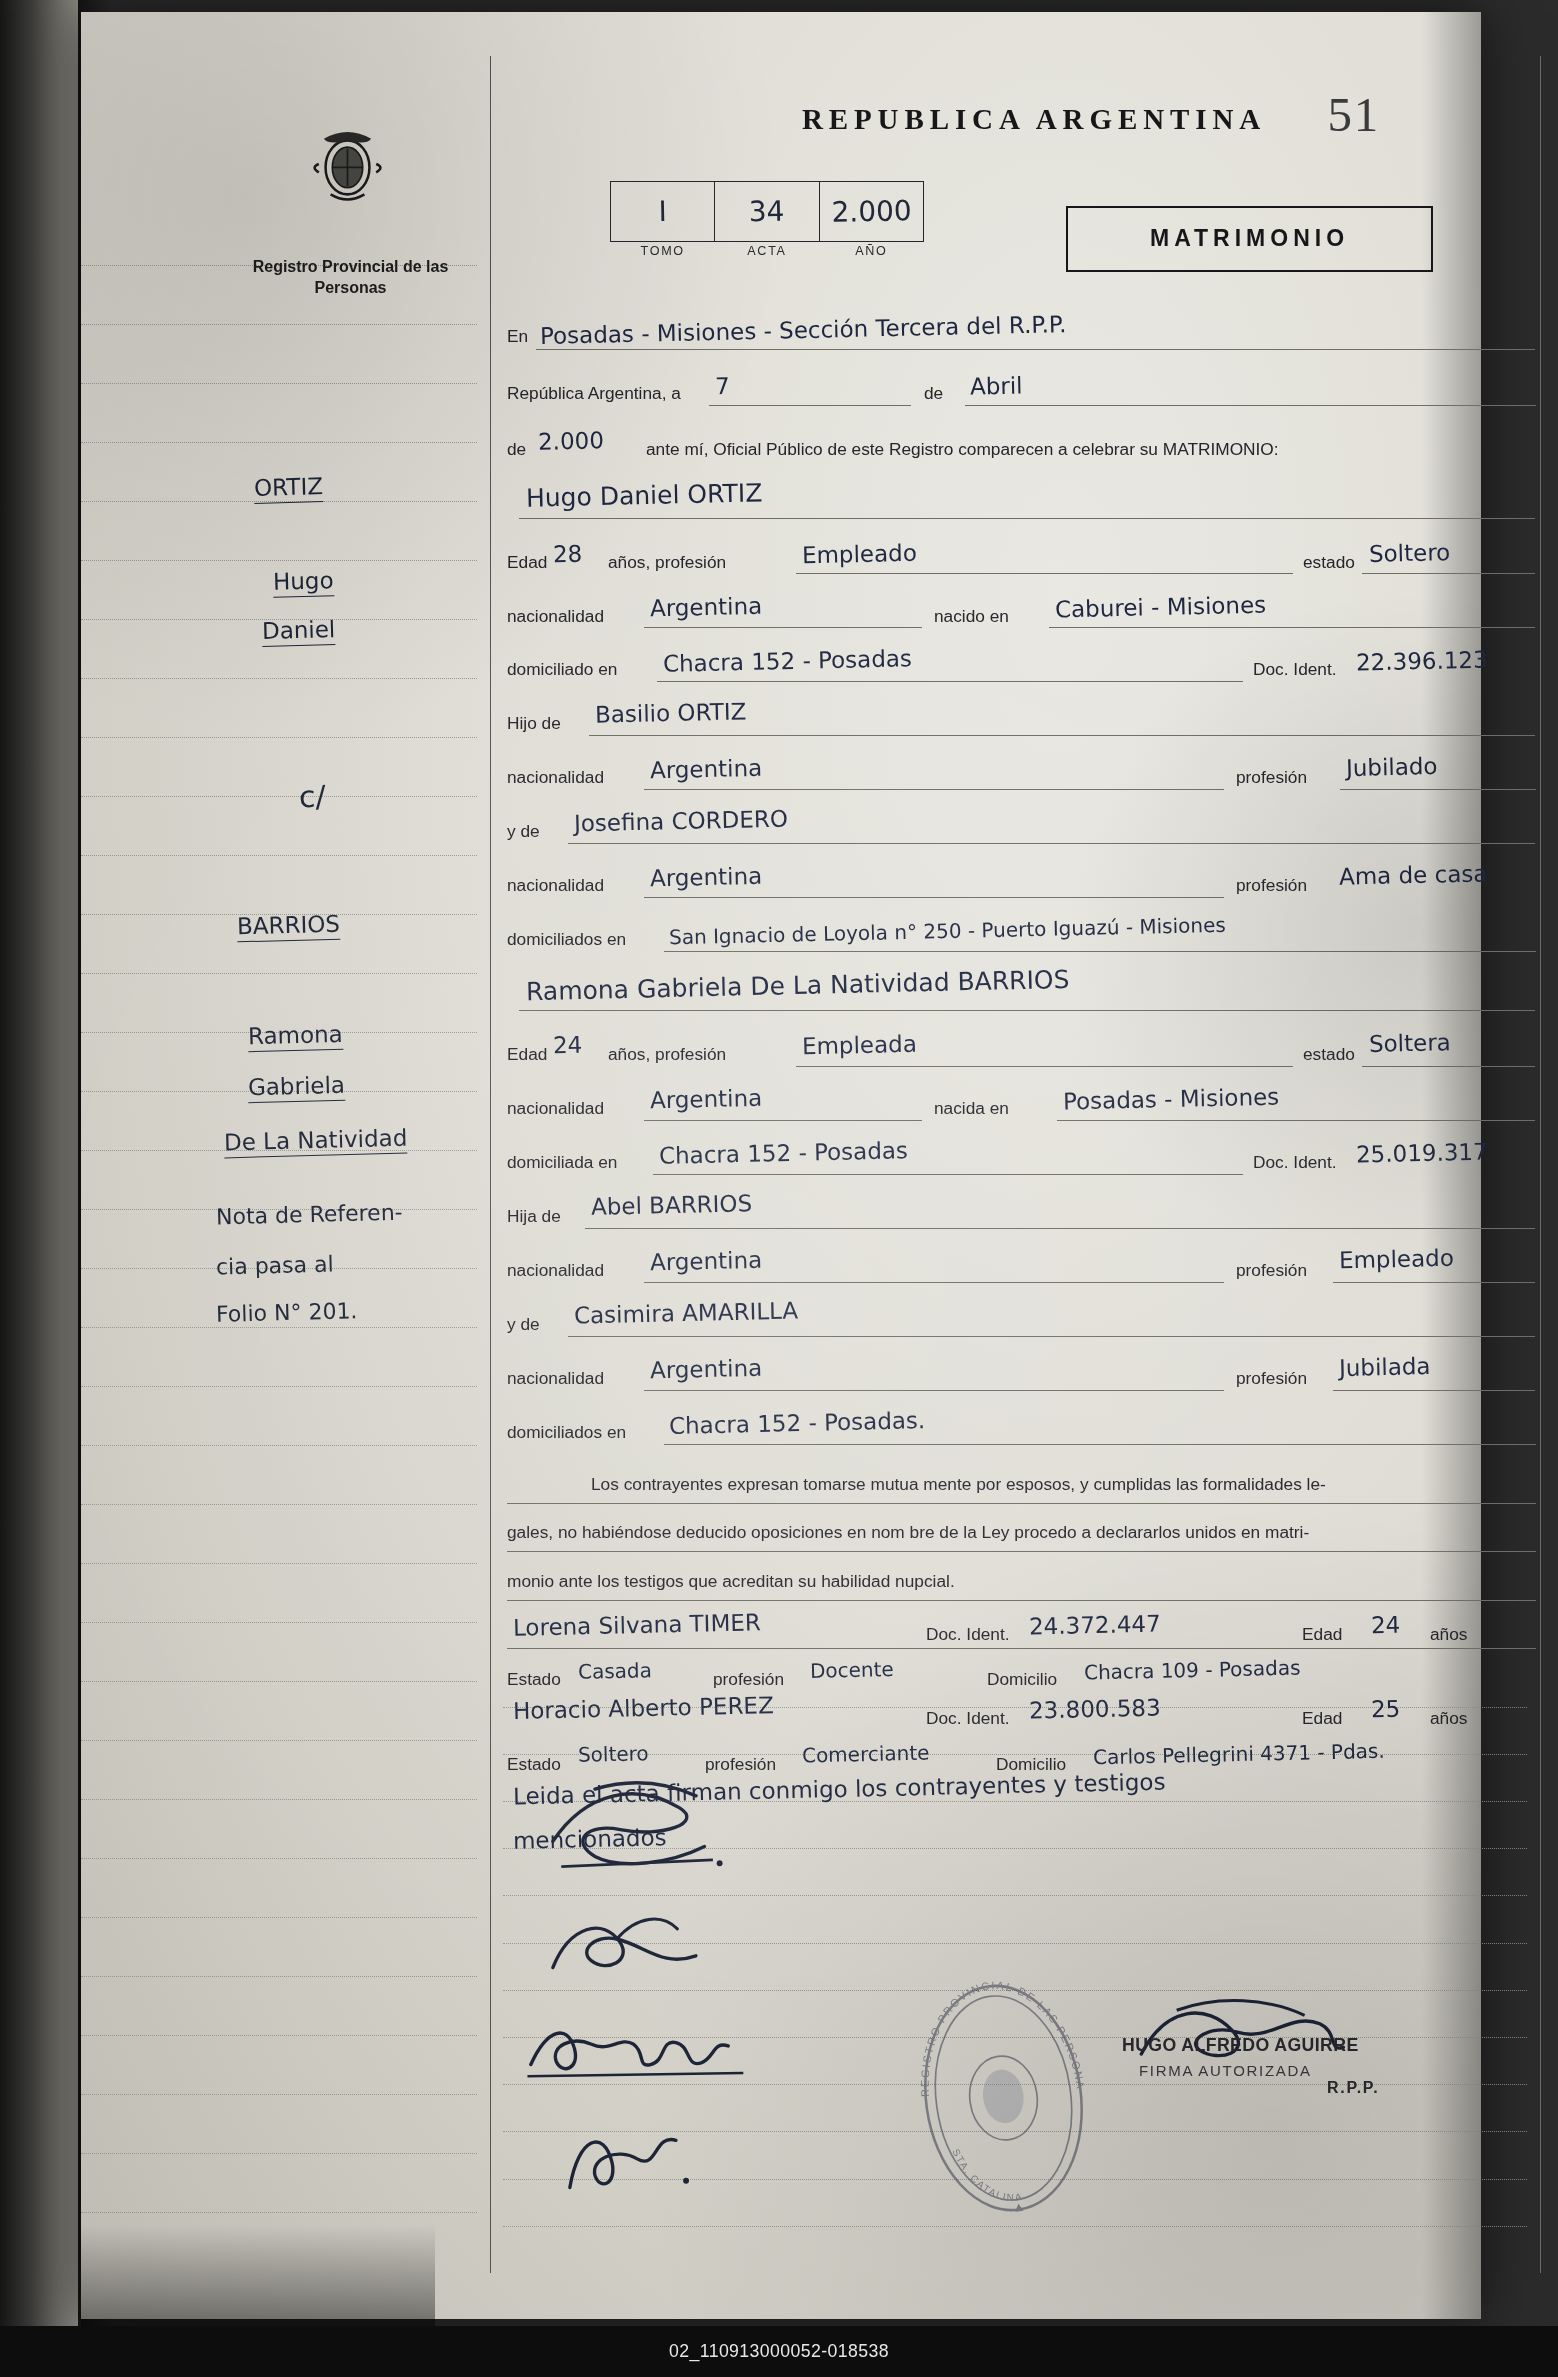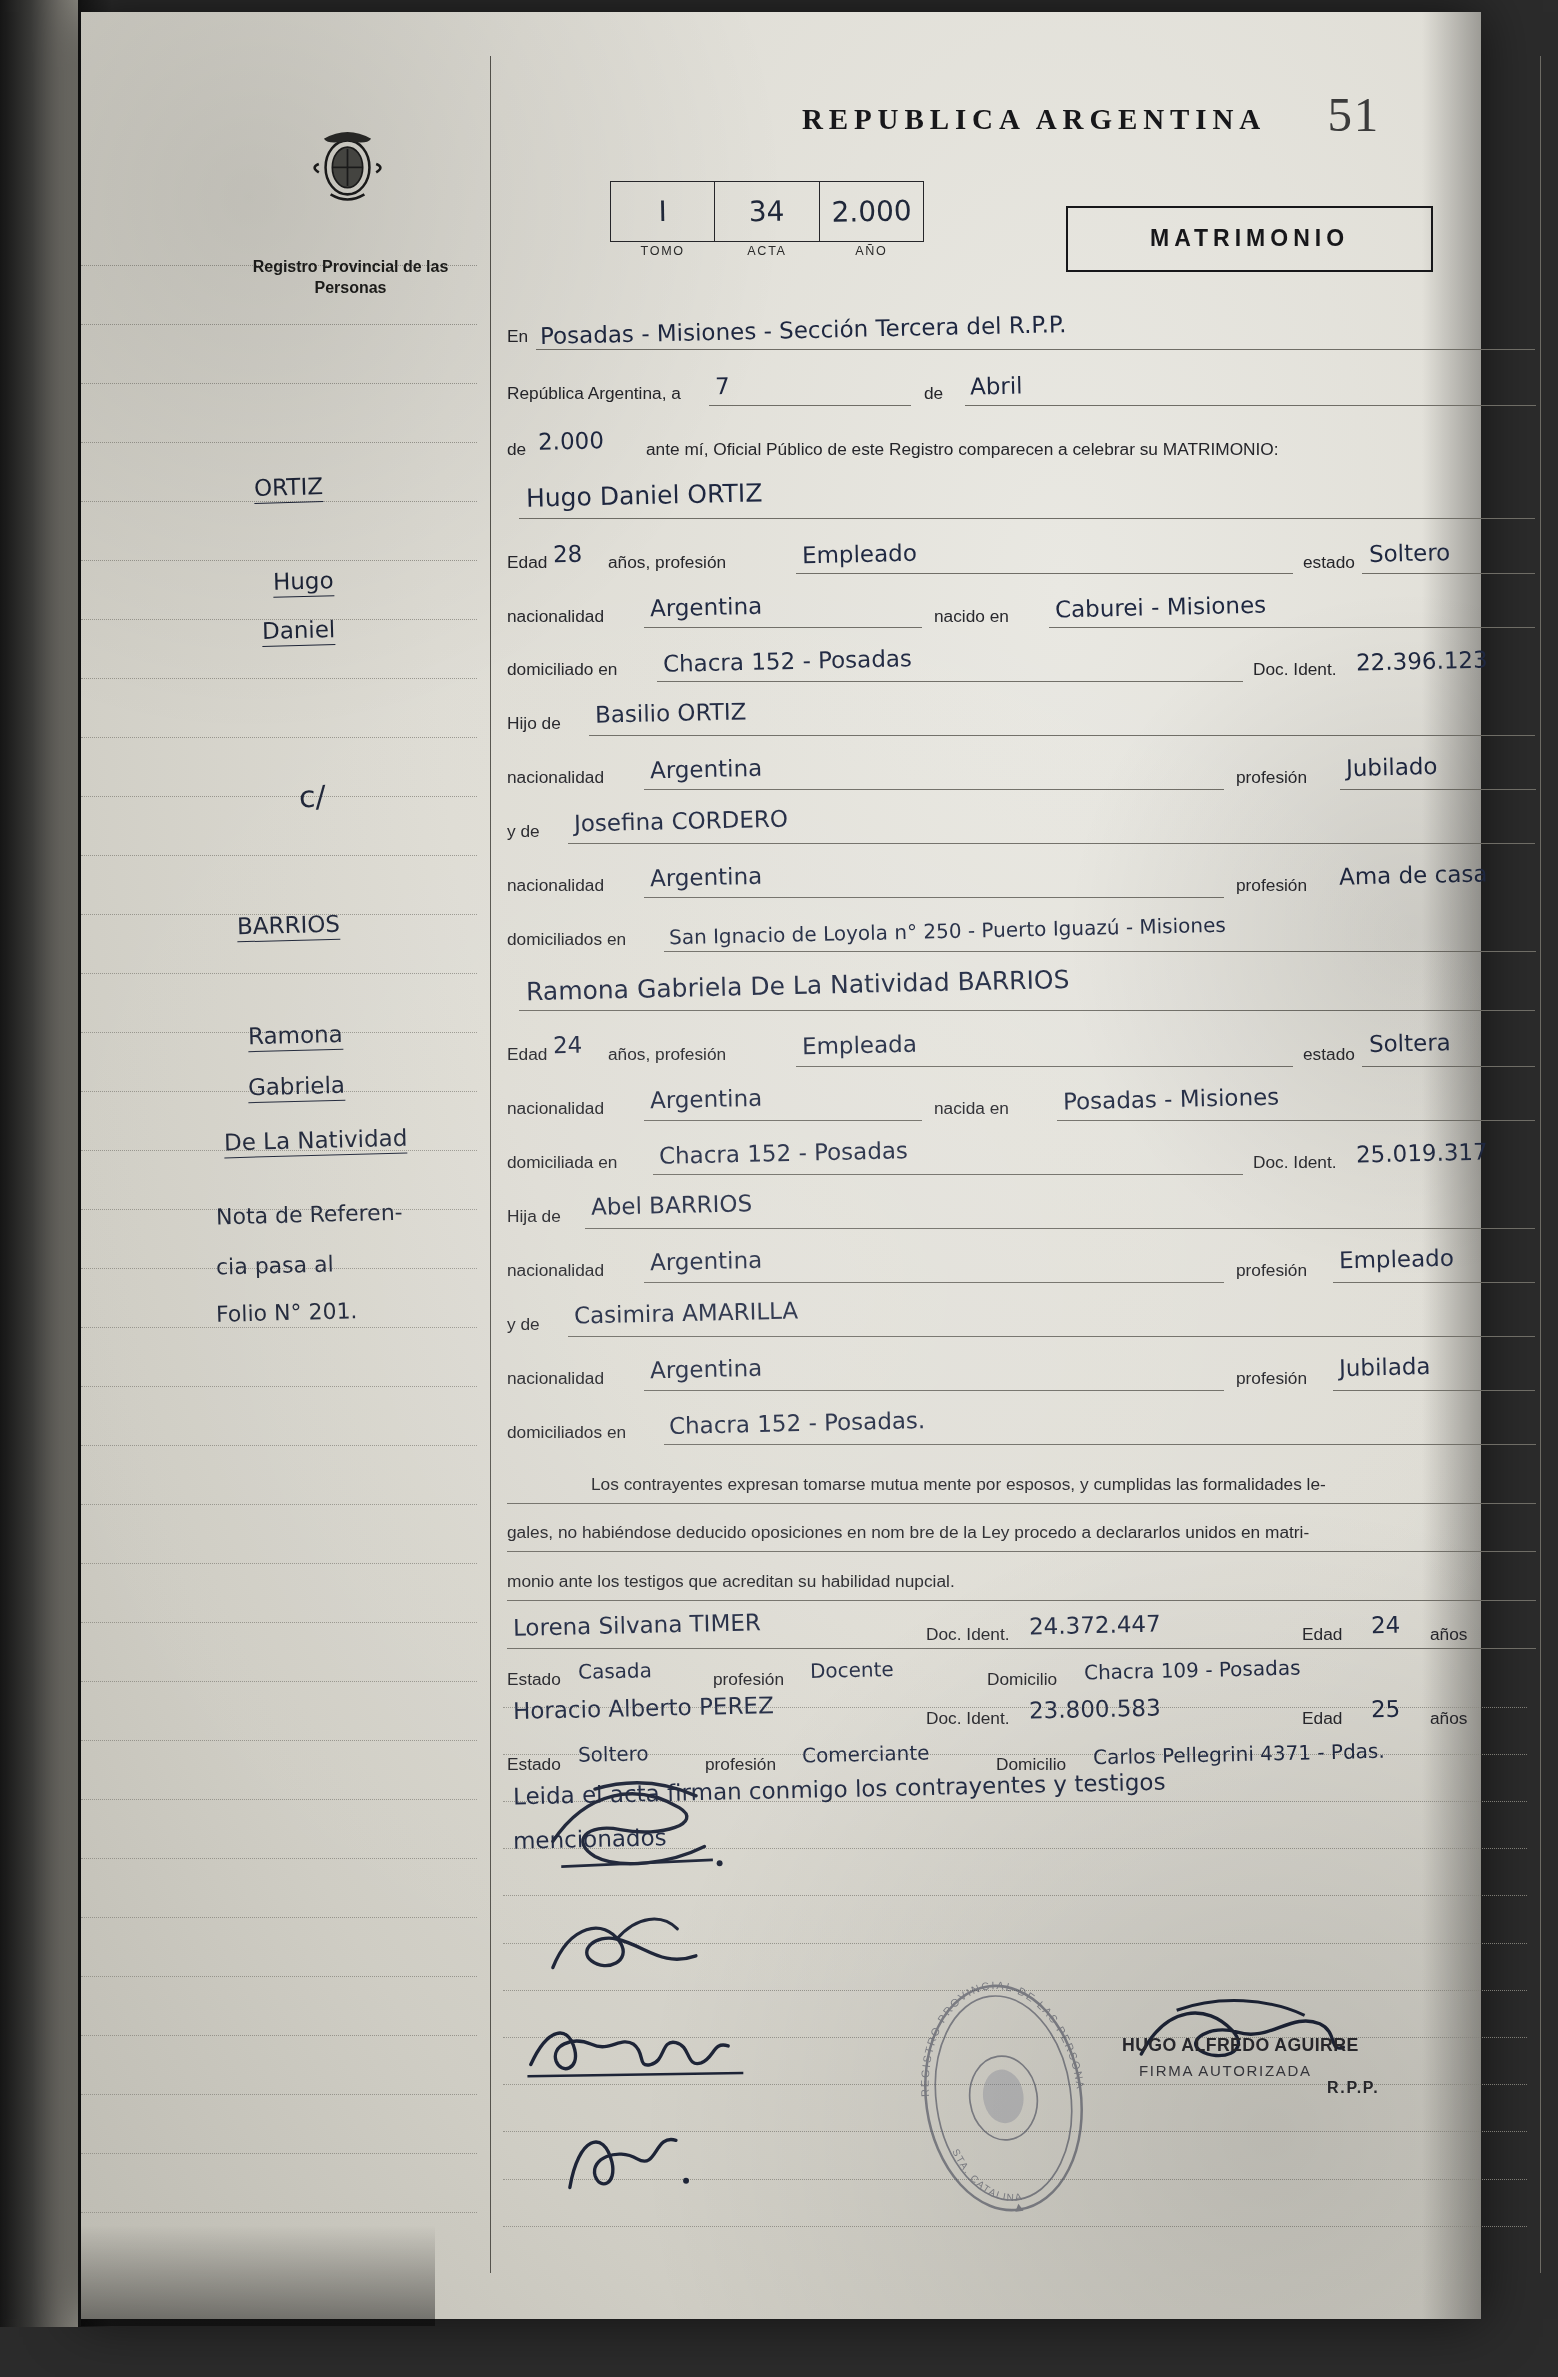--- a/index.html
+++ b/index.html
@@ -516,14 +516,17 @@
       <text font-family="Liberation Sans, sans-serif" font-size="12" fill="#3b3f52" letter-spacing="2">
         <textPath href="#arcInnerBottom" startOffset="16%">STA. CATALINA</textPath>
       </text>
       <path d="M110 272 l5 9 l-10 0 z" fill="#3b3f52"></path>
     </svg>
 
   </div>
 
   <div id="corner-dark"></div>
 
+  <div id="caption">
+    <span>02_110913000052-018538</span>
+  </div>
 </div>
 
 
 </body></html>

